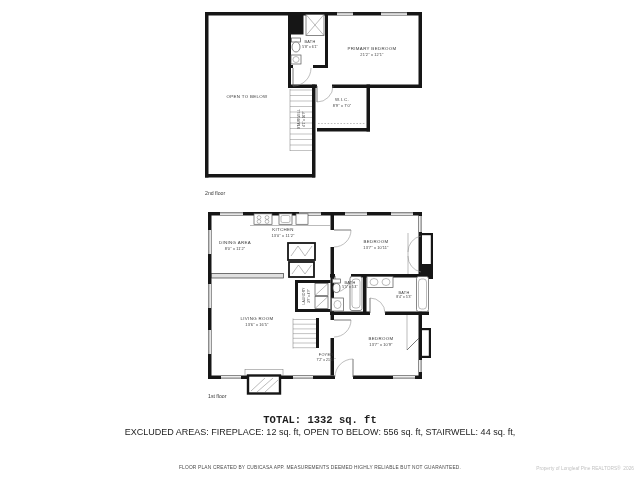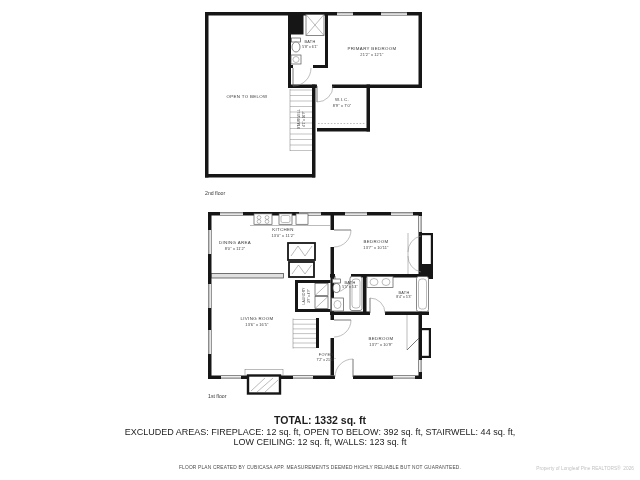--- a/index.html
+++ b/index.html
@@ -18,21 +18,21 @@
   .wall{fill:#161616;}
   .thin{stroke:#555555;stroke-width:0.7;fill:#ffffff;}
   .thin2{stroke:#777777;stroke-width:0.5;fill:none;}
   .arc{stroke:#888888;stroke-width:0.55;fill:none;}
   .leaf{stroke:#555555;stroke-width:0.8;}
   .tread{stroke:#9a9a9a;stroke-width:0.6;}
   .wingap{fill:#ffffff;}
   .winline{stroke:#8a8a8a;stroke-width:0.7;}
   #summary{position:absolute;top:414px;left:0;width:640px;text-align:center;
            color:#1d1d1d;font-size:9px;line-height:10.6px;}
-  #summary .total{font-size:10.5px;font-weight:bold;line-height:12.5px;}
+  #summary .total{font-size:10.5px;font-weight:bold;line-height:12.5px;font-family:Liberation Mono, monospace;}
   #disclaimer{position:absolute;top:465px;left:0;width:640px;text-align:center;
               font-size:4.8px;color:#4a4a4a;letter-spacing:0.2px;}
   #watermark{position:absolute;top:466px;right:6px;font-size:4.8px;color:#c3c3c3;white-space:pre;}
 </style>
 </head>
 <body>
 
 <div id="stage">
 
   <svg id="floor2" width="250" height="200" viewBox="0 0 250 200">
@@ -271,20 +271,19 @@
     <text class="rdim-sm" x="155" y="88">5'5" x 5'4"</text>
     <text class="rname-sm" x="209" y="93.5">BATH</text>
     <text class="rdim-sm" x="209" y="98">8'4" x 5'3"</text>
     <text class="rname" x="186" y="140">BEDROOM</text>
     <text class="rdim" x="186" y="145.5">13'7" x 10'9"</text>
     <text class="floorlab" x="13" y="198">1st floor</text>
   </svg>
 
   <div id="summary">
     <div class="total">TOTAL: 1332 sq. ft</div>
-    <div>EXCLUDED AREAS: FIREPLACE: 12 sq. ft, OPEN TO BELOW: 392 sq. ft, STAIRWELL: 44 sq. ft,</div>
-    <div>LOW CEILING: 12 sq. ft, WALLS: 123 sq. ft</div>
+    <div>EXCLUDED AREAS: FIREPLACE: 12 sq. ft, OPEN TO BELOW: 556 sq. ft, STAIRWELL: 44 sq. ft,</div>
   </div>
 
   <div id="disclaimer">FLOOR PLAN CREATED BY CUBICASA APP. MEASUREMENTS DEEMED HIGHLY RELIABLE BUT NOT GUARANTEED.</div>
   <div id="watermark">Property of Longleaf Pine REALTORS®  2026</div>
 
 </div>
 
 </body></html>

